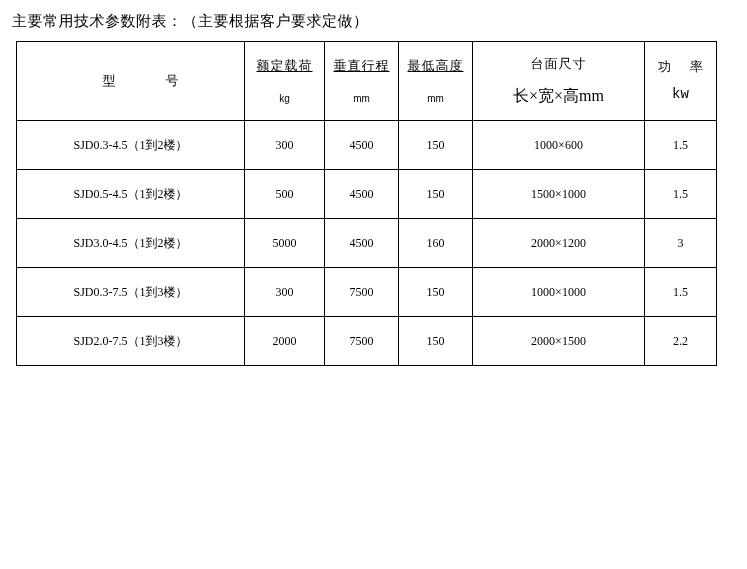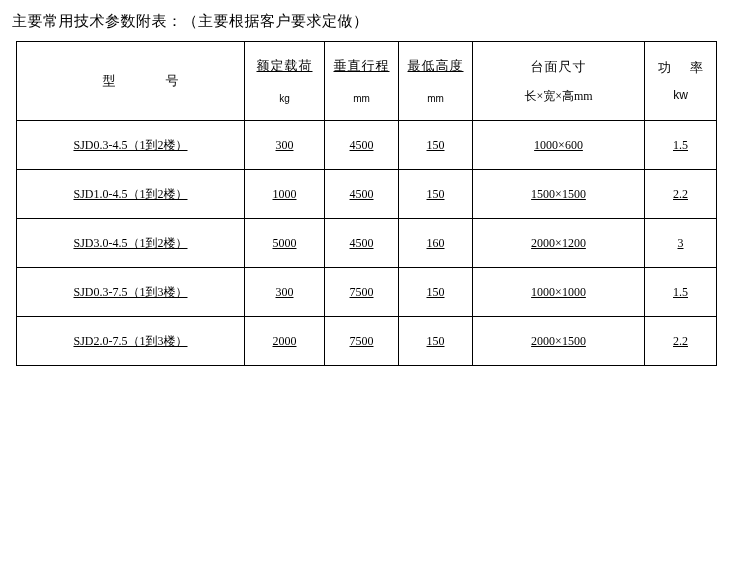--- a/index.html
+++ b/index.html
@@ -73,27 +73,26 @@
     font-family: "Liberation Sans", "DejaVu Sans", sans-serif;
     margin-top: 15px;
   }
   .hd-model {
     font-size: 13px;
     letter-spacing: 8px;
     text-indent: 8px;
     margin-left: 20px;
   }
   .hd-table .l1 { font-size: 13px; letter-spacing: 1px; }
-  .hd-table .l2 { font-size: 12px; margin-top: 10px; }
+  .hd-table .l2 { font-size: 16px; margin-top: 10px; }
   .hd-power .l1 { font-size: 13px; letter-spacing: 3px; text-indent: 3px; text-align: center;}
-  .hd-power .l2 { font-size: 12px; font-family: Liberation Sans, sans-serif; margin-top: 8px;}
+  .hd-power .l2 { font-size: 14px; font-family: Liberation Mono, monospace; margin-top: 8px;}
 
   tbody td {
     height: 48px;
-    text-decoration: underline;
   }
   td.model {
     font-size: 12px;
   }
 </style>
 </head>
 <body>
 
 <div class="page">
 
@@ -150,26 +149,26 @@
     <tbody>
       <tr>
         <td class="model">SJD0.3-4.5（1到2楼）</td>
         <td>300</td>
         <td>4500</td>
         <td>150</td>
         <td>1000×600</td>
         <td>1.5</td>
       </tr>
       <tr>
-        <td class="model">SJD1.0-4.5（1到2楼）</td>
-        <td>1000</td>
+        <td class="model">SJD0.5-4.5（1到2楼）</td>
+        <td>500</td>
         <td>4500</td>
         <td>150</td>
-        <td>1500×1500</td>
-        <td>2.2</td>
+        <td>1500×1000</td>
+        <td>1.5</td>
       </tr>
       <tr>
         <td class="model">SJD3.0-4.5（1到2楼）</td>
         <td>5000</td>
         <td>4500</td>
         <td>160</td>
         <td>2000×1200</td>
         <td>3</td>
       </tr>
       <tr>

